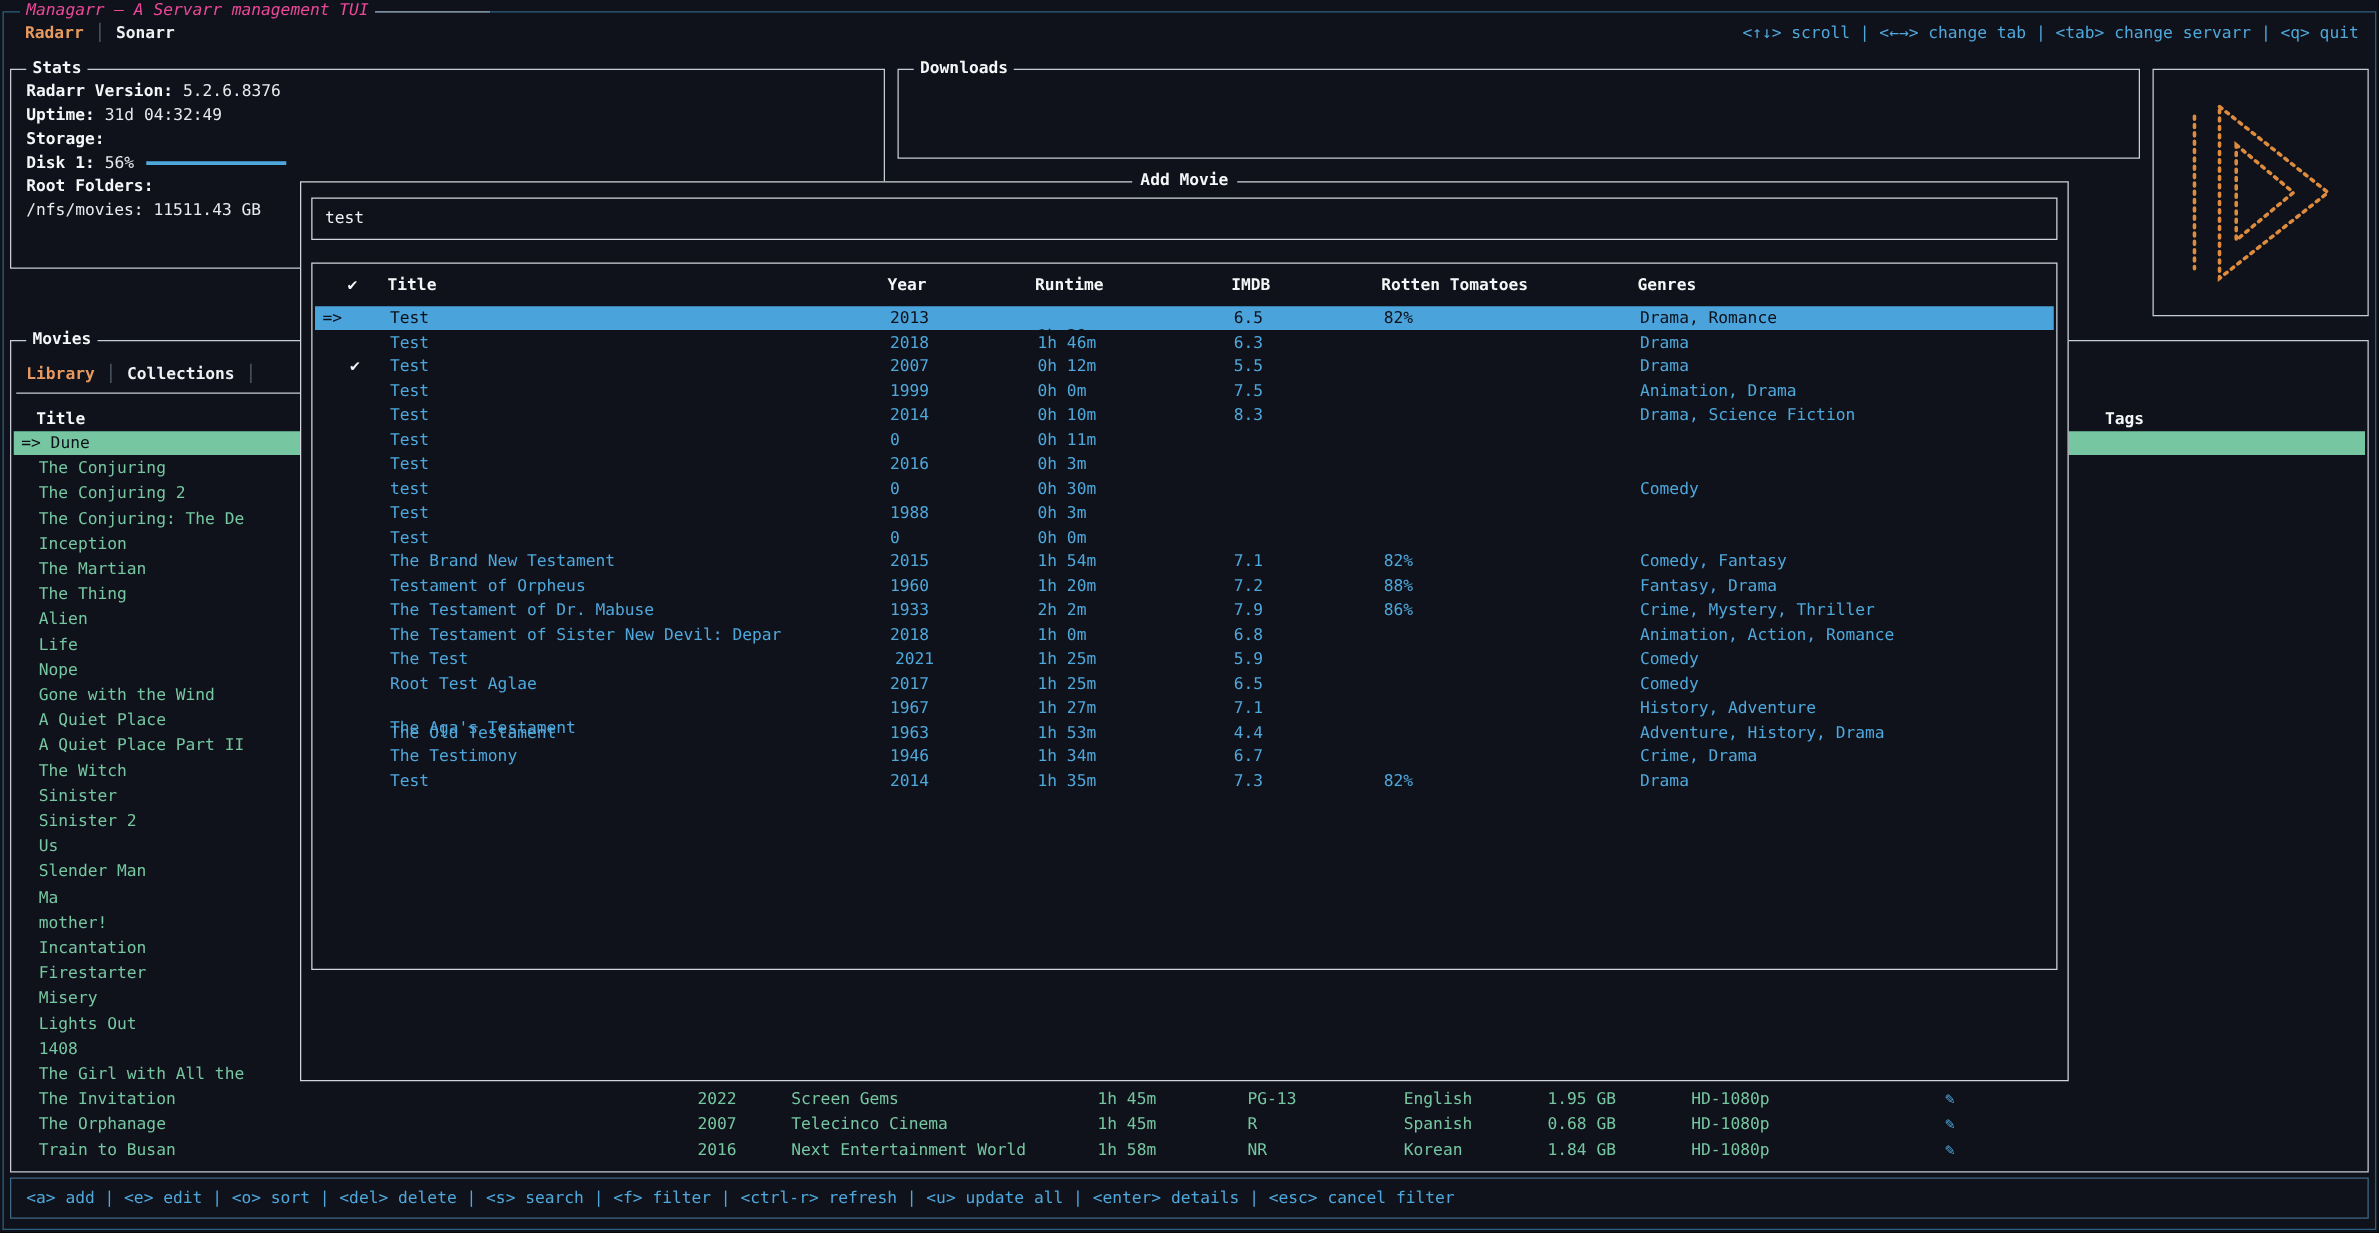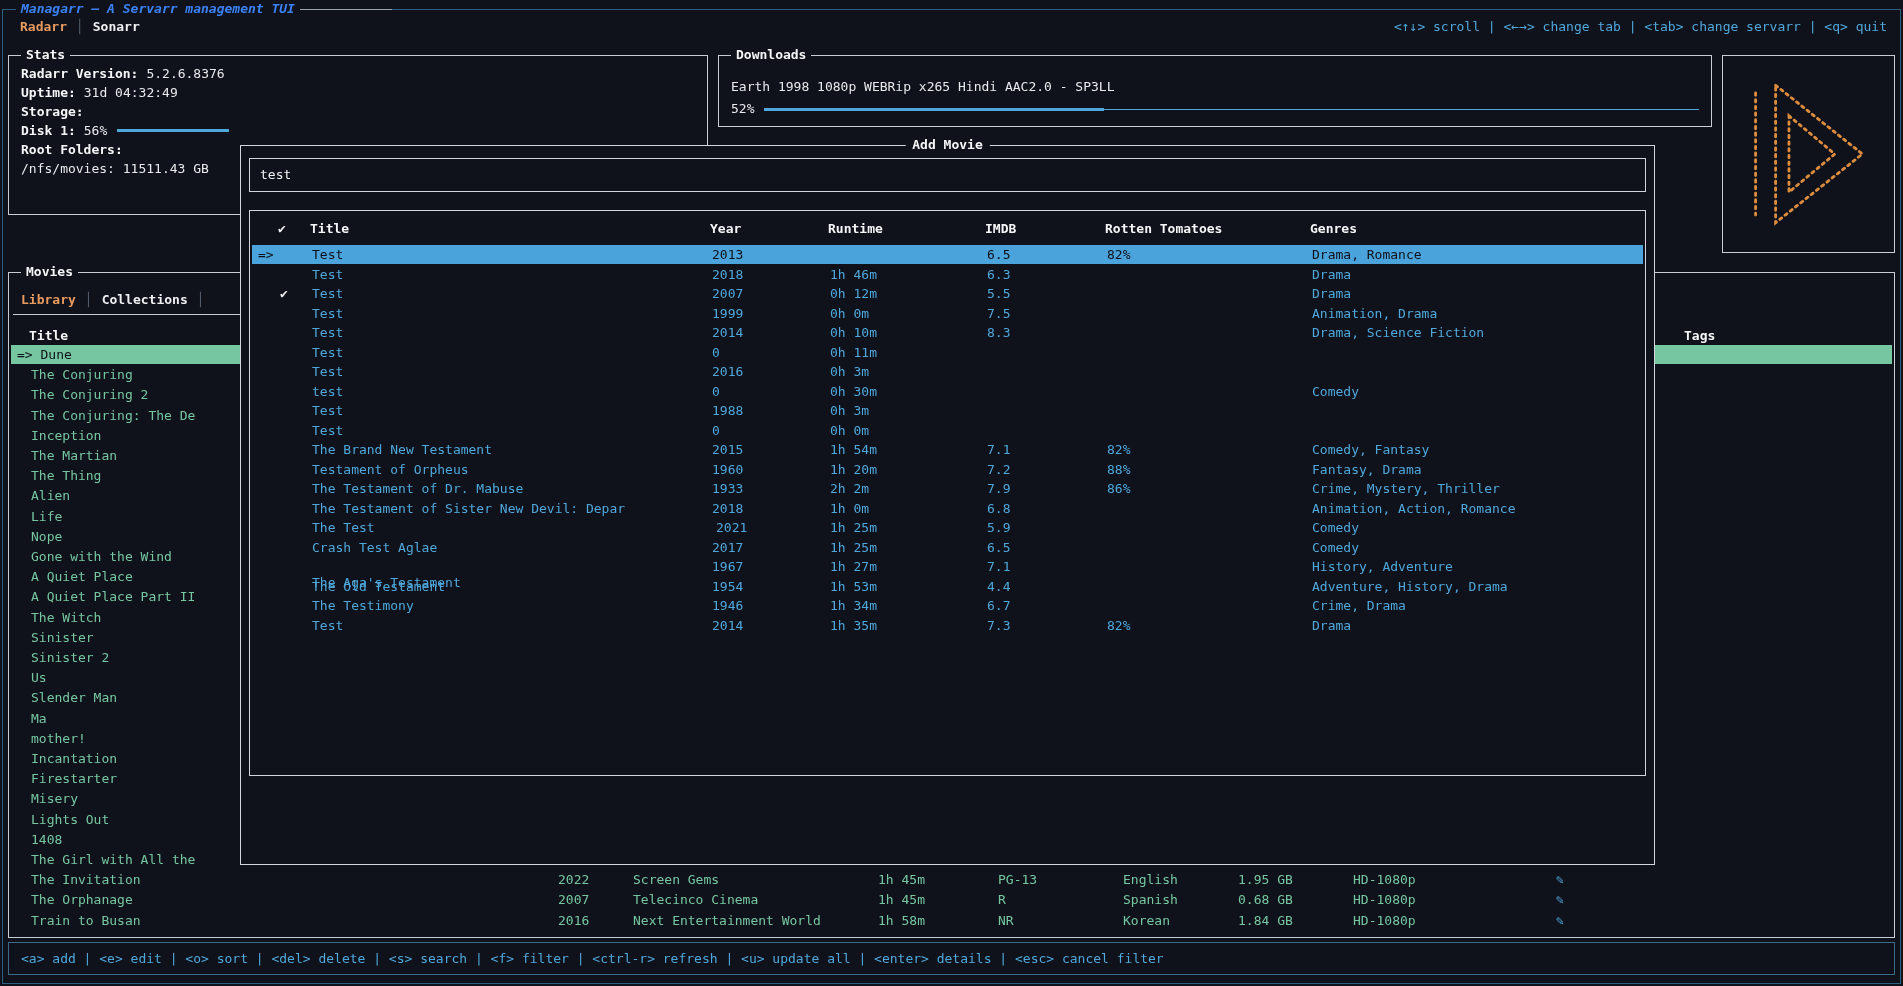--- a/index.html
+++ b/index.html
@@ -6,22 +6,22 @@
   html,body { background:#000; }
   .app {
     position:relative; width:1903px; height:986px;
     background:#0f121b; overflow:hidden;
     font-family:"DejaVu Sans Mono","DejaVu Sans",monospace;
     font-size:13px; color:#e8eaed;
   }
   .frame { position:absolute; left:2px; right:2px; top:9px; bottom:2px;
            border:1px solid #2f5f7e; z-index:0; pointer-events:none; }
   .app-title { position:absolute; left:16px; top:1px; z-index:3;
-               background:#0f121b; padding:0 5px; color:#3b82f6;
-               font-style:italic; font-weight:bold; white-space:pre; }
+               background:#0f121b; padding:0 5px; color:#ec4899;
+               font-style:italic; font-weight:normal; white-space:pre; }
   .title-dashes { position:absolute; left:300px; top:9px; width:92px; height:0;
                   border-top:1px solid #9aa2ad; z-index:3; }
   .top-tabs { position:absolute; left:20px; top:19px; z-index:2; white-space:pre; }
   .tab-active { color:#e89a5e; font-weight:bold; }
   .tab-inactive { color:#eef0f2; font-weight:bold; }
   .tab-sep { color:#55606e; padding:0 9px; }
   .top-keys { position:absolute; right:16px; top:19px; color:#4fa8dc; white-space:pre; z-index:2; }
 
   .panel { position:absolute; border:1px solid #c7cdd5; z-index:1; }
   .panel-title { position:absolute; top:-10px; left:12px; background:#0f121b;
@@ -95,24 +95,20 @@
       <div class="line"><span class="lbl">Uptime:</span><span class="val">31d 04:32:49</span></div>
       <div class="line"><span class="lbl">Storage:</span></div>
       <div class="line"><span class="lbl">Disk 1:</span><span class="val">56%</span><div class="disk-bar"></div></div>
       <div class="line"><span class="lbl">Root Folders:</span></div>
       <div class="line"><span>/nfs/movies: 11511.43 GB</span></div>
     </div>
   </div>
 
   <div class="panel" style="left:718px; top:55px; width:994px; height:72px;">
     <div class="panel-title">Downloads</div>
-    <div class="dl-body">
-      <div class="dl-line"><span>Earth 1998 1080p WEBRip x265 Hindi AAC2.0 - SP3LL</span></div>
-      <div class="dl-line"><span>52%</span><div class="dl-thick"></div><div class="dl-thin"></div></div>
-    </div>
   </div>
 
   <div class="panel logo-panel" style="left:1722px; top:55px; width:173px; height:198px;">
     <svg width="124" height="152" viewBox="0 0 130 156">
       <g fill="none" stroke="#dd8c3e" stroke-width="3" stroke-dasharray="2.5 4.5" stroke-linecap="round">
         <line x1="9" y1="14" x2="9" y2="142"></line>
         <polygon points="30,6 121,78 30,150"></polygon>
         <polygon points="44,38 92,78 44,118"></polygon>
       </g>
     </svg>
@@ -346,36 +342,36 @@
             <span class="cell" style="left: 1060px;">Animation, Action, Romance</span>
           </div>
           <div class="am-row" style="top: 307px;">
             <span class="cell" style="left: 60px;">The Test</span>
             <span class="cell" style="left: 464px;">2021</span>
             <span class="cell" style="left: 578px;">1h 25m</span>
             <span class="cell" style="left: 735px;">5.9</span>
             <span class="cell" style="left: 1060px;">Comedy</span>
           </div>
           <div class="am-row" style="top: 326.5px;">
-            <span class="cell" style="left: 60px;">Crash Test Aglae</span>
+            <span class="cell" style="left: 60px;">Root Test Aglae</span>
             <span class="cell" style="left: 460px;">2017</span>
             <span class="cell" style="left: 578px;">1h 25m</span>
             <span class="cell" style="left: 735px;">6.5</span>
             <span class="cell" style="left: 1060px;">Comedy</span>
           </div>
           <div class="am-row" style="top: 346px;">
             <span class="cell" style="left: 60px; margin-top: 16px;">The Aga's Testament</span>
             <span class="cell" style="left: 460px;">1967</span>
             <span class="cell" style="left: 578px;">1h 27m</span>
             <span class="cell" style="left: 735px;">7.1</span>
             <span class="cell" style="left: 1060px;">History, Adventure</span>
           </div>
           <div class="am-row" style="top: 365.5px;">
             <span class="cell" style="left: 60px;">The Old Testament</span>
-            <span class="cell" style="left: 460px;">1954</span>
+            <span class="cell" style="left: 460px;">1963</span>
             <span class="cell" style="left: 578px;">1h 53m</span>
             <span class="cell" style="left: 735px;">4.4</span>
             <span class="cell" style="left: 1060px;">Adventure, History, Drama</span>
           </div>
           <div class="am-row" style="top: 385px;">
             <span class="cell" style="left: 60px;">The Testimony</span>
             <span class="cell" style="left: 460px;">1946</span>
             <span class="cell" style="left: 578px;">1h 34m</span>
             <span class="cell" style="left: 735px;">6.7</span>
             <span class="cell" style="left: 1060px;">Crime, Drama</span>

